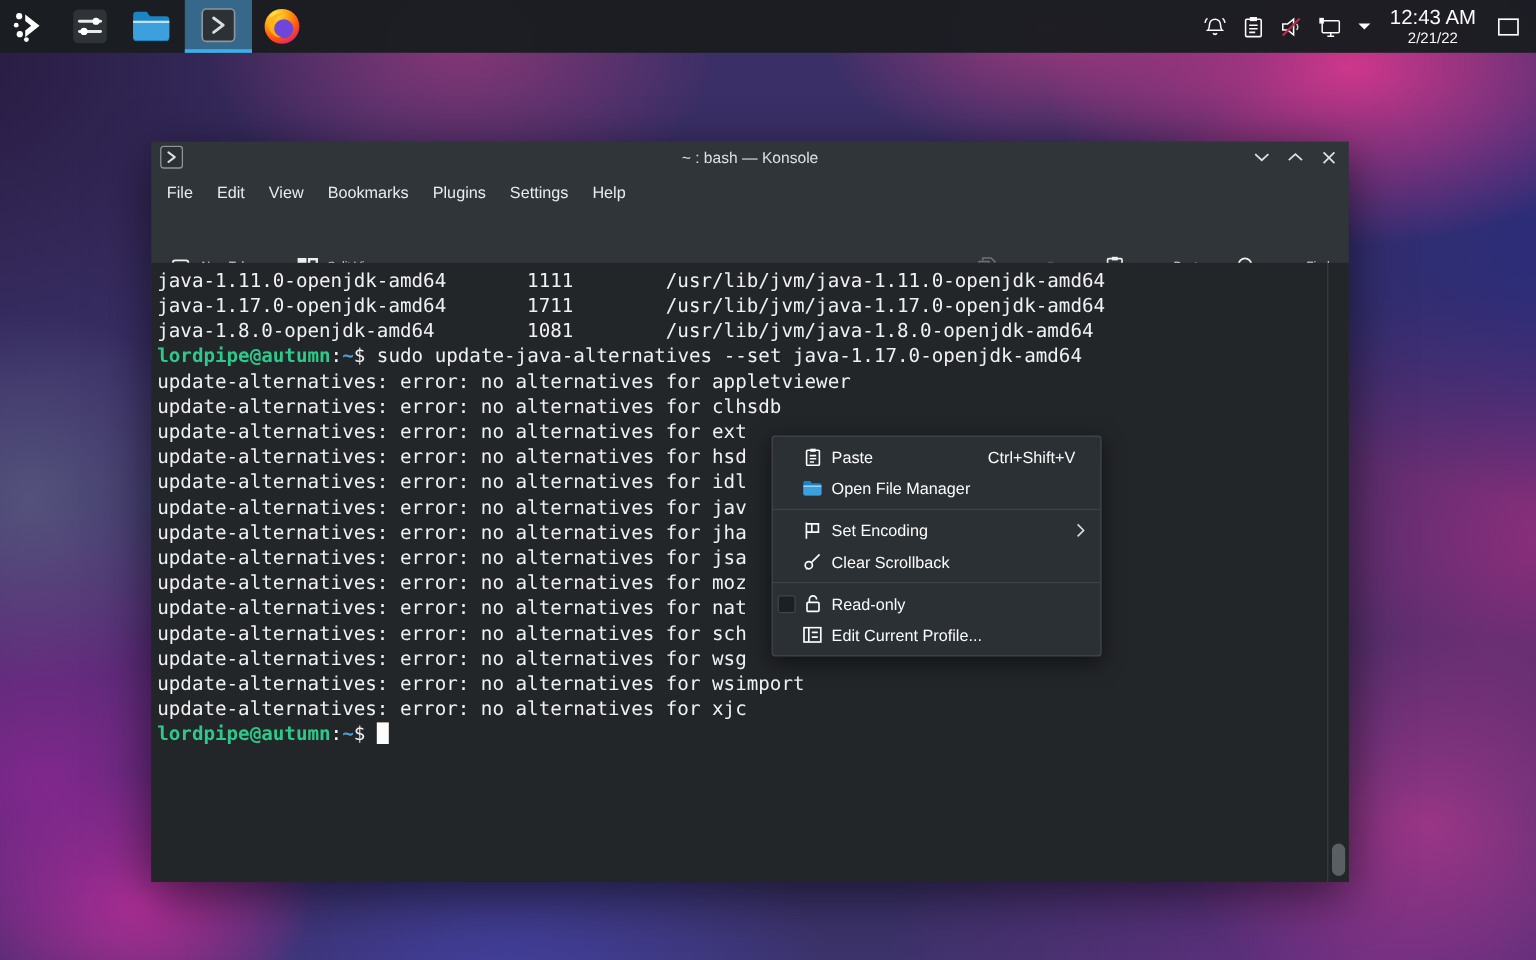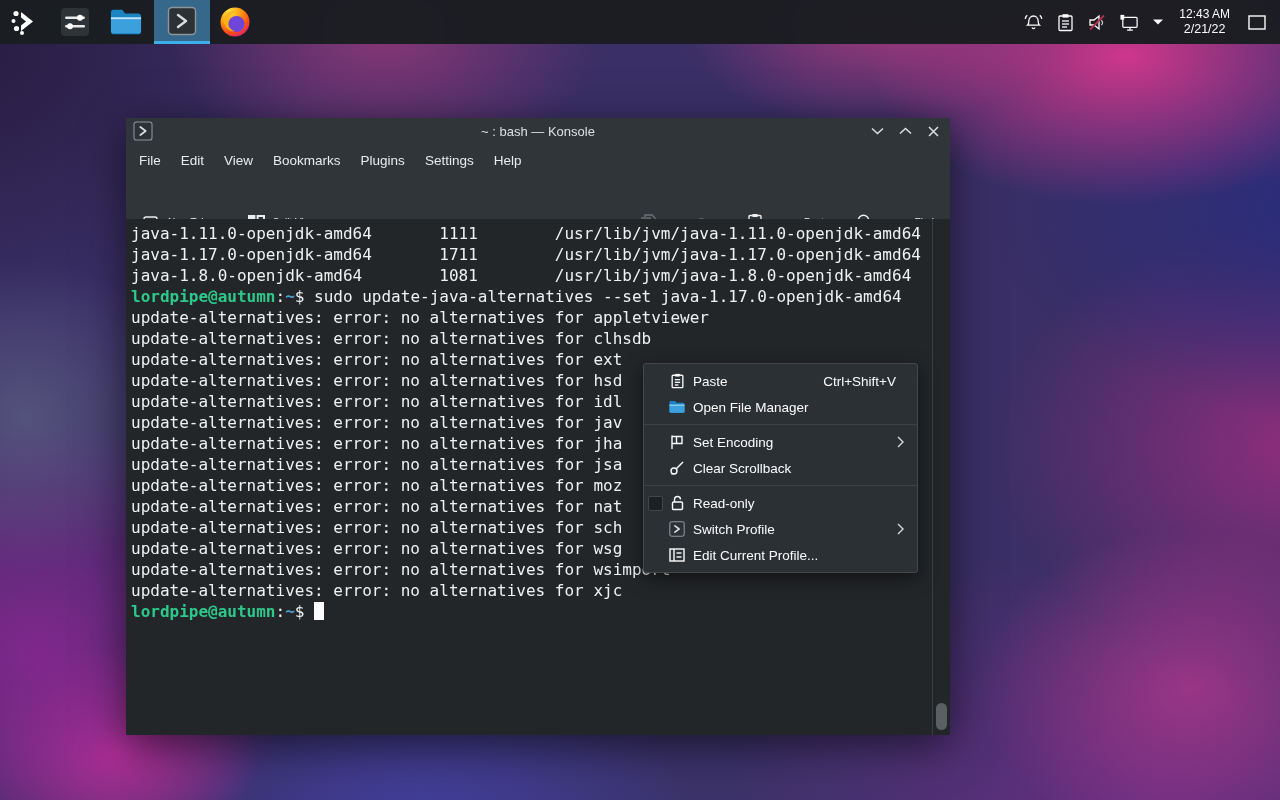--- a/index.html
+++ b/index.html
@@ -33,26 +33,26 @@
   .panel-left { display:flex; align-items:center; height:100%; }
   .p-icon { width:32px; height:32px; display:flex; align-items:center; justify-content:center; margin-left:19px; }
   .p-icon svg { display:block; }
   .task-active { width:56px; height:44px; margin-left:12px; display:flex; align-items:center; justify-content:center;
     background:#35688a; border-bottom:3px solid #3daee9; }
   .panel-spacer { flex:1; }
   .tray { display:flex; align-items:center; height:100%; }
   .tray-icon { width:20px; height:20px; margin-right:12px; display:flex; align-items:center; justify-content:center; }
   .tray-caret { width:14px; margin-right:10px; }
   .clock { text-align:center; color:#fcfcfc; margin:0 10px 0 4px; line-height:1.15; cursor:default; }
-  .clock .time { font-size:12px; }
+  .clock .time { font-size:17px; }
   .clock .date { font-size:12.5px; }
   .show-desktop { width:22px; height:22px; margin:0 12px 0 6px; display:flex; align-items:center; justify-content:center; }
 
   
-  .window { position:absolute; left:126px; top:118px; width:824px; height:617px;
+  .window { position:absolute; left:126px; top:118px; width:998px; height:617px;
     background:#30353a; display:flex; flex-direction:column; box-shadow:0 10px 40px rgba(0,0,0,.55); z-index:10; }
   .titlebar { position:relative; height:26px; flex:0 0 26px; display:flex; align-items:center; }
   .titlebar-icon { position:absolute; left:7px; top:3px; }
   .titlebar-title { flex:1; text-align:center; font-size:13px; color:#dde0e3; }
   .win-controls { position:absolute; right:10px; top:0; height:26px; display:flex; align-items:center; gap:14px; }
   .win-btn { width:14px; height:14px; display:flex; align-items:center; justify-content:center; color:#dde0e3; }
 
   .menubar { height:33px; flex:0 0 33px; display:flex; align-items:center; padding-left:3px; }
   .menubar-item { font-size:13.5px; color:#e9ebed; padding:5px 10px; cursor:default; }
 
@@ -395,36 +395,20 @@
             <rect x="1.5" y="7" width="10" height="7.5" rx="1"></rect>
             <path d="M3.5 7 V4.5 a3 3 0 0 1 6 0"></path>
           </svg>
         </span>
         <span class="ctx-label">Read-only</span>
         <span class="ctx-fill"></span>
       </div>
       <div class="ctx-item">
         <span class="ctx-gutter"></span>
         <span class="ctx-icon">
-          <svg width="16" height="16" viewBox="0 0 30 30">
-            <rect x="1.5" y="1.5" width="27" height="27" rx="3.5" fill="#2c3135" stroke="#8d969c" stroke-width="2"></rect>
-            <path d="M11 9 L19 15 L11 21" fill="none" stroke="#d9dde0" stroke-width="3" stroke-linecap="round" stroke-linejoin="round"></path>
-          </svg>
-        </span>
-        <span class="ctx-label">Switch Profile</span>
-        <span class="ctx-fill"></span>
-        <span class="ctx-sub">
-          <svg width="7" height="12" viewBox="0 0 7 12" fill="none" stroke="#d7dadd" stroke-width="1.4">
-            <path d="M1 1 L6 6 L1 11"></path>
-          </svg>
-        </span>
-      </div>
-      <div class="ctx-item">
-        <span class="ctx-gutter"></span>
-        <span class="ctx-icon">
           <svg width="16" height="14" viewBox="0 0 16 14" fill="none" stroke="#fcfcfc" stroke-width="1.4">
             <rect x="1" y="1" width="14" height="12"></rect>
             <line x1="5" y1="1" x2="5" y2="13"></line>
             <line x1="7.5" y1="5" x2="12.5" y2="5"></line>
             <line x1="7.5" y1="9" x2="12.5" y2="9"></line>
           </svg>
         </span>
         <span class="ctx-label">Edit Current Profile...</span>
         <span class="ctx-fill"></span>
       </div>

